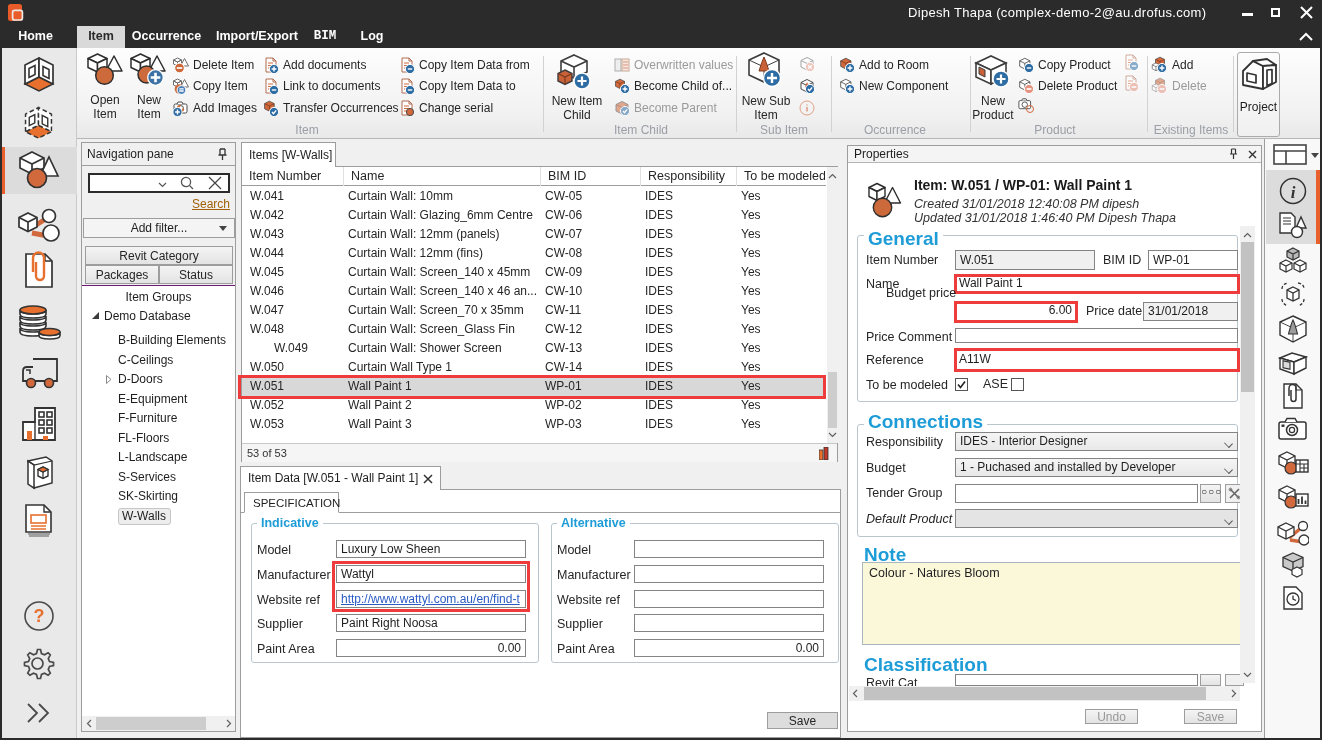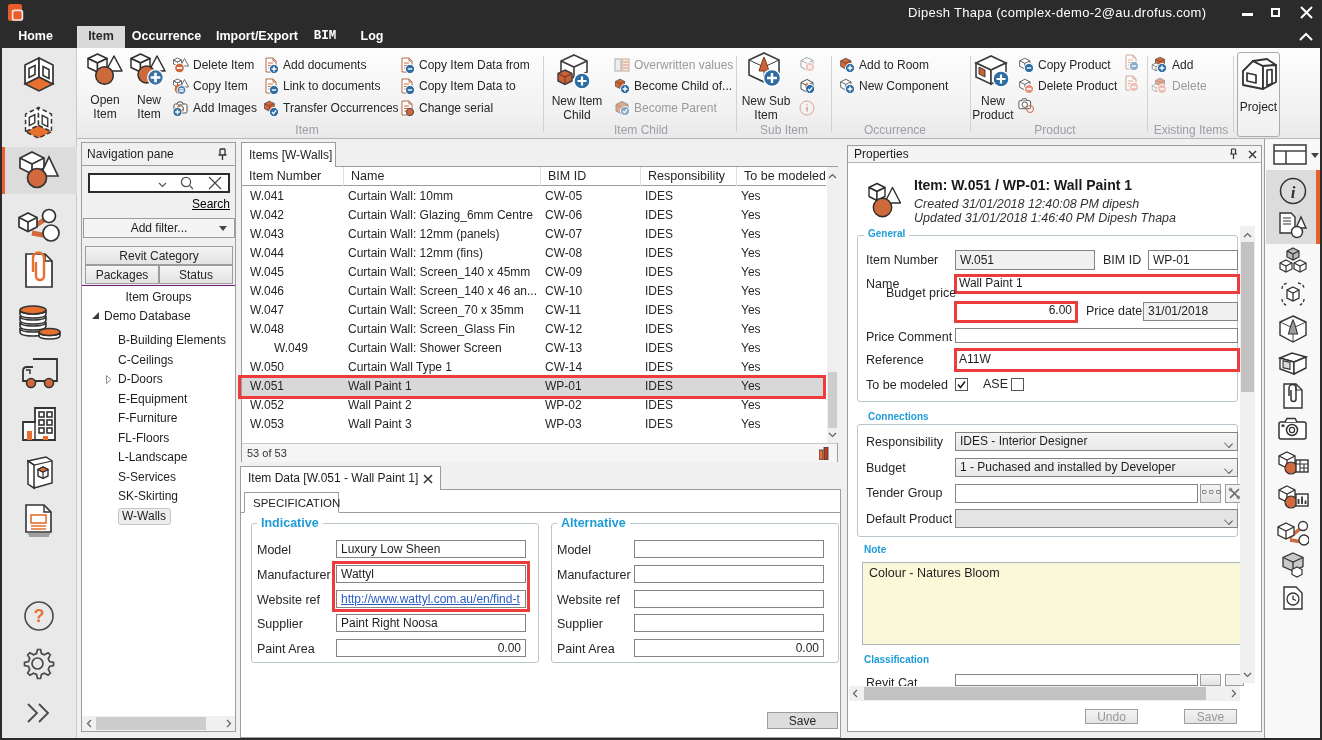--- a/index.html
+++ b/index.html
@@ -24,21 +24,21 @@
 
 #navpane { left:81px; top:142px; width:155px; height:590px; background:#f0f0f0; border:1px solid #9d9d9d; }
 #navhdr { left:0; top:0; width:153px; height:23px; border-bottom:1px solid #9d9d9d; line-height:22px; padding-left:5px; font-size:12px; background:#f0f0f0;}
 #navtree { left:0px; top:142px; width:153px; height:431px; background:#fff; border-top:1px solid #701a75;}
 .treerow { position:absolute; left:0; width:100%; height:19px; line-height:19px; font-size:12px; white-space:nowrap; }
 
 .field { position:absolute; background:#fff; border:1px solid #848484; font-size:12px; line-height:15px; padding:1px 4px; white-space:nowrap; overflow:hidden; }
 .fielddis { background:#f0f0f0; }
 .redbox { position:absolute; border:3px solid #ee3b3b; }
 .btn { position:absolute; background:linear-gradient(#f4f4f4,#e3e3e3); border:1px solid #9d9d9d; text-align:center; font-size:12px; color:#262626; }
-.blueh { position:absolute; color:#1e9cd7; font-weight:bold; font-size:10px; }
+.blueh { position:absolute; color:#1e9cd7; font-weight:bold; font-size:19px; }
 .dd { background:linear-gradient(#f5f5f5,#e8e8e8); border:1px solid #848484; font-size:12px; line-height:17px; padding:0 4px; white-space:nowrap; overflow:hidden; }
 .dd::after { content:""; position:absolute; right:5px; top:7px; width:6px; height:6px; border-right:1.4px solid #555; border-bottom:1.4px solid #555; transform:rotate(45deg) scale(1,0.8); }
 .grpbox { position:absolute; border:1px solid #c8d2d8; border-radius:3px; }
 
 #itemstab { left:241px; top:142px; width:95px; height:25px; background:#fff; border:1px solid #9d9d9d; border-bottom:none; line-height:24px; padding-left:7px; font-size:12px; z-index:3; }
 #tablewrap { left:241px; top:166px; width:597px; height:296px; background:#fff; border:1px solid #9d9d9d; }
 .hcell { position:absolute; top:0; height:19px; line-height:19px; font-size:12.5px; color:#262626; border-right:1px solid #e0e0e0; padding-left:7px; white-space:nowrap; overflow:hidden; }
 .trow { position:absolute; left:0; width:584px; height:19px; line-height:19px; font-size:12px; color:#262626; }
 .tc { position:absolute; top:0; white-space:nowrap; }
 
@@ -449,21 +449,21 @@
         <path d="M1 2 L4.5 5.5 L8 2" stroke="#555" fill="none" stroke-width="1.2"></path>
       </svg>
     <svg width="16" height="16" style="position:absolute;left:89px;top:0px;">
         <circle cx="7" cy="7" r="4.6" fill="none" stroke="#555" stroke-width="1.3"></circle>
         <path d="M10.4 10.4 L14 14" stroke="#555" stroke-width="1.3"></path>
       </svg>
     <svg width="16" height="16" style="position:absolute;left:117px;top:0px;">
         <path d="M2 2 L14 14 M14 2 L2 14" stroke="#444" stroke-width="1.2"></path>
       </svg>
   </div>
-  <div class="abs" style="left:0;top:54px;width:148px;text-align:right;font-size:12px;"><span style="text-decoration:underline;color:#000000;">Search</span></div>
+  <div class="abs" style="left:0;top:54px;width:148px;text-align:right;font-size:12px;"><span style="text-decoration:underline;color:#a16207;">Search</span></div>
 
   <div class="abs" style="left:1px;top:75px;width:152px;height:20px;background:#f4f4f4;border:1px solid #9d9d9d;line-height:18px;text-align:center;font-size:12px;">Add filter...
     <svg width="9" height="6" style="position:absolute;right:6px;top:7px;">
         <path d="M0 0 L8 0 L4 5 Z" fill="#444"></path>
       </svg>
   </div>
 
   <div class="btn" style="left:3px;top:103px;width:148px;height:19px;line-height:18px;">Revit Category</div>
   <div class="btn" style="left:3px;top:122px;width:74px;height:19px;line-height:18px;">Packages</div>
   <div class="btn" style="left:77px;top:122px;width:74px;height:19px;line-height:18px;">Status</div>
@@ -719,21 +719,21 @@
   <div class="plabel" style="left:18px;top:315px;">Budget</div>
   <div class="abs dd" style="left:107px;top:312px;width:283px;height:19px;">1 - Puchased and installed by Developer</div>
   <div class="plabel" style="left:18px;top:340px;">Tender Group</div>
   <div class="field" style="left:107px;top:338px;width:243px;height:19px;"></div>
   <div class="btn" style="left:352px;top:338px;width:21px;height:19px;line-height:14px;font-size:10px;letter-spacing:1px;">○○○</div>
   <div class="abs" style="left:377px;top:338px;width:19px;height:19px;background:#f0f0f0;border:1px solid #9d9d9d;"><svg width="13" height="13" style="margin:2px;">
         <path d="M2 2 L11 11 M11 2 L2 11" stroke="#666" stroke-width="1.6"></path>
         <circle cx="2.5" cy="2.5" r="1.4" fill="none" stroke="#666" stroke-width="0.8"></circle>
         <circle cx="10.5" cy="10.5" r="1.4" fill="none" stroke="#666" stroke-width="0.8"></circle>
       </svg></div>
-  <div class="plabel" style="left:18px;top:366px;">Default Product</div>
+  <div class="plabel" style="left:18px;top:366px;font-style:italic;">Default Product</div>
   <div class="abs dd fielddis" style="left:107px;top:363px;width:283px;height:19px;background:#e4e4e4;"></div>
 
   <div class="blueh" style="left:16px;top:398px;">Note</div>
   <div class="abs" style="left:14px;top:416px;width:379px;height:83px;background:#fbf8da;border:1px solid #aab6bd;font-size:12.5px;padding:3px 6px;">Colour - Natures Bloom</div>
 
   <div class="blueh" style="left:16px;top:508px;">Classification</div>
   <div class="plabel" style="left:18px;top:530px;">Revit Cat</div>
   <div class="field" style="left:107px;top:528px;width:243px;height:12px;"></div>
   <div class="btn" style="left:352px;top:528px;width:21px;height:12px;"></div>
   <div class="abs" style="left:377px;top:528px;width:19px;height:12px;background:#f0f0f0;border:1px solid #9d9d9d;"></div>

